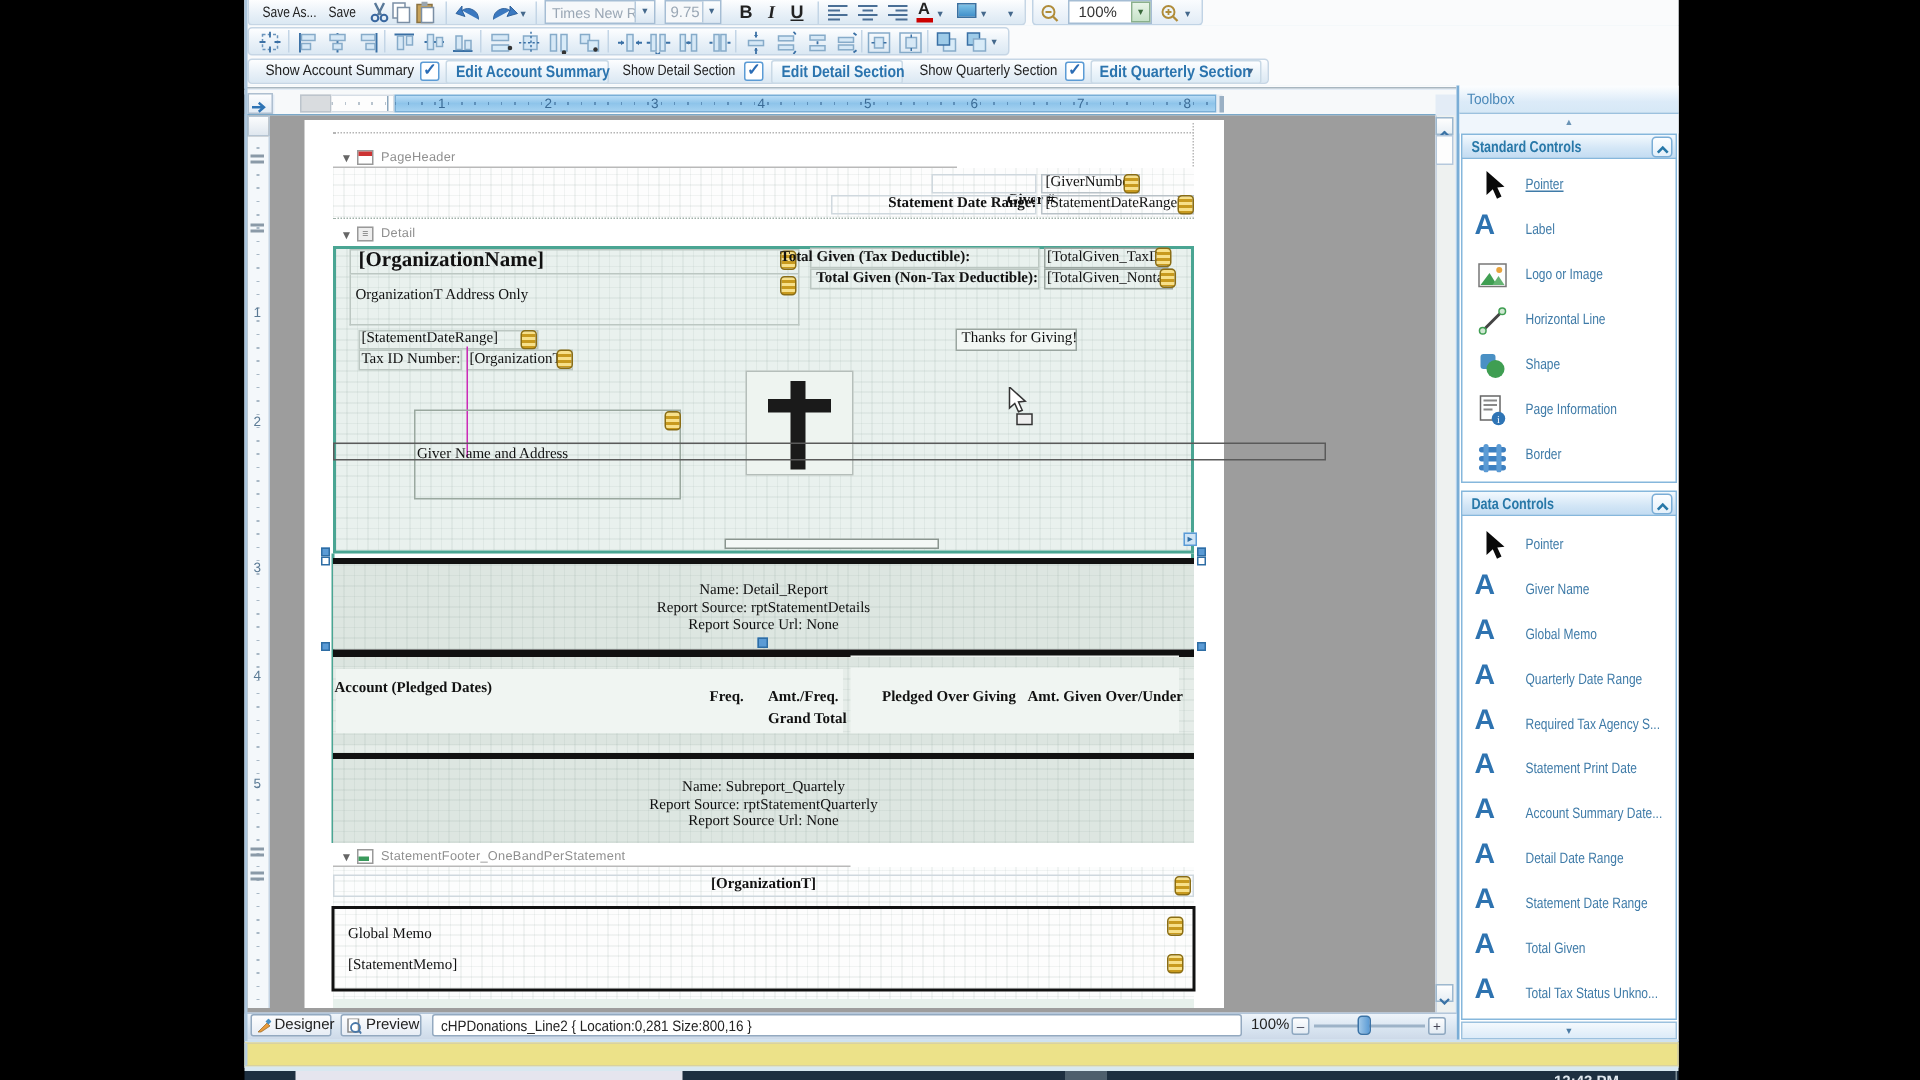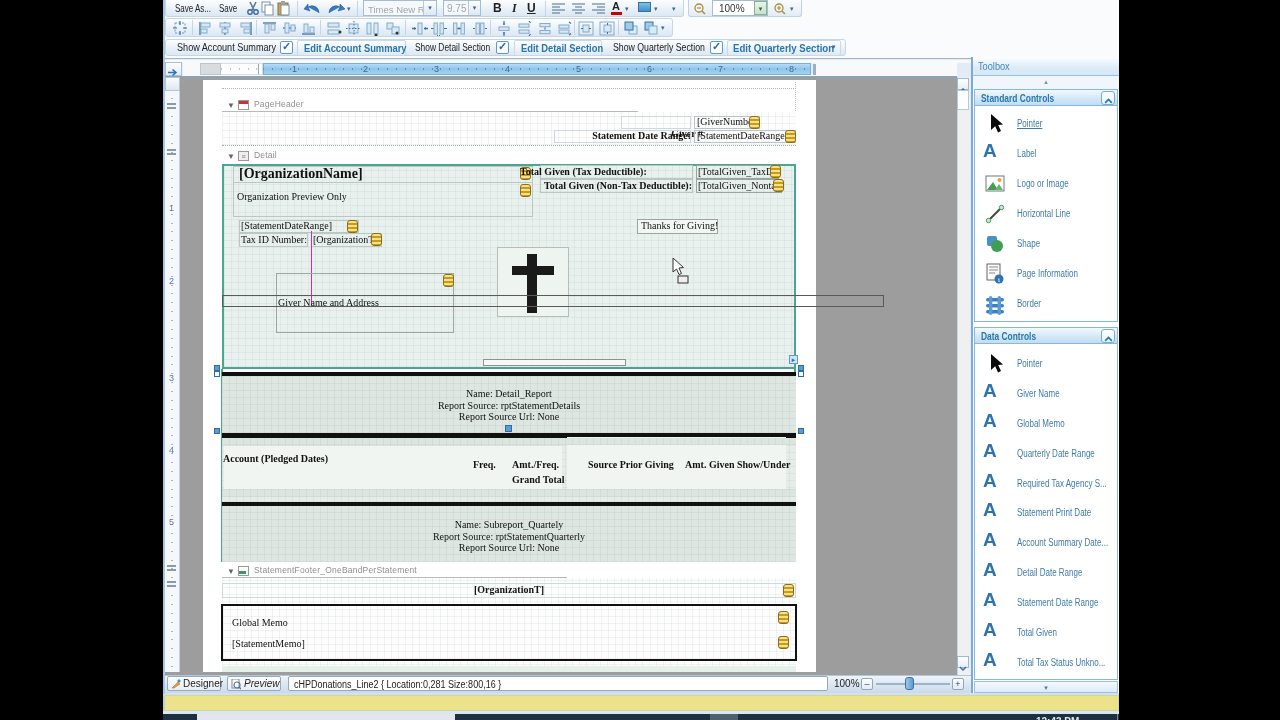--- a/index.html
+++ b/index.html
@@ -330,21 +330,21 @@
 <div class="abs" style="left:238px; top:151px; width:11px; height:10px; background:#eee; border:1px solid #999; font-size:7px; color:#777; text-align:center; line-height:9px;">≡</div>
 <div class="sec-hdr" style="left:254px; top:150px;">Detail</div>
 
 <div class="abs grid" style="left:222px; top:164px; width:574px; height:205px; background-color:#e9f1ee; border:2px solid #4aa593;"></div>
 
 <div class="abs" style="left:233px; top:166px; width:300px; height:17px; border:1px solid #bcc7c2;"></div>
 <div class="abs ser" style="left:239px; top:166px; font-size:14px; font-weight:bold; color:#111;">[OrganizationName]</div>
 <div class="db" style="left:520px; top:167px;"></div>
 <div class="abs" style="left:233px; top:183px; width:300px; height:34px; border:1px solid #bcc7c2; border-top:none;"></div>
 <div class="db" style="left:520px; top:184px;"></div>
-<div class="abs ser" style="left:237px; top:191px; font-size:10px; color:#111;">Organization Preview Only</div>
+<div class="abs ser" style="left:237px; top:191px; font-size:10px; color:#111;">OrganizationT Address Only</div>
 
 <div class="abs" style="left:239px; top:220px; width:120px; height:13px; border:1px solid #bcc7c2;"></div>
 <div class="abs ser" style="left:241px; top:220px; font-size:10px; color:#111;">[StatementDateRange]</div>
 <div class="db" style="left:347px; top:220px;"></div>
 <div class="abs" style="left:239px; top:233px; width:69px; height:14px; border:1px solid #bcc7c2;"></div>
 <div class="abs ser" style="left:241px; top:234px; font-size:10px; color:#111;">Tax ID Number:</div>
 <div class="abs" style="left:311px; top:233px; width:71px; height:14px; border:1px solid #bcc7c2;"></div>
 <div class="abs ser" style="left:313px; top:234px; font-size:10px; color:#111;">[OrganizationT</div>
 <div class="db" style="left:371px; top:233px;"></div>
 
@@ -404,23 +404,23 @@
 <div class="abs" style="left:222px; top:433px; width:574px; height:5px; background:#111;"></div>
 
 <div class="abs grid" style="left:222px; top:438px; width:574px; height:64px; background-color:#e6ede9;"></div>
 <div class="abs" style="left:224px; top:446px; width:338px; height:43px; background:#f0f5f2;"></div>
 <div class="abs" style="left:567px; top:437px; width:219px; height:53px; background:#f0f5f2;"></div>
 <div class="abs grid" style="left:222px; top:438px; width:574px; height:7px; background-color:#dce5e0;"></div>
 <div class="abs grid" style="left:222px; top:489px; width:574px; height:8px; background-color:#dce5e0;"></div>
 <div class="abs ser" style="left:223px; top:453px; font-size:10px; font-weight:bold; color:#111;">Account (Pledged Dates)</div>
 <div class="abs ser" style="left:473px; top:459px; font-size:10px; font-weight:bold; color:#111;">Freq.</div>
 <div class="abs ser" style="left:512px; top:459px; font-size:10px; font-weight:bold; color:#111;">Amt./Freq.</div>
-<div class="abs ser" style="left:588px; top:459px; font-size:10px; font-weight:bold; color:#111;">Source Prior Giving</div>
+<div class="abs ser" style="left:588px; top:459px; font-size:10px; font-weight:bold; color:#111;">Pledged Over Giving</div>
 <div class="abs ser" style="left:685px; top:459px; font-size:10px; font-weight:bold; color:#111;">Amt. Given</div>
-<div class="abs ser" style="left:737px; top:459px; font-size:10px; font-weight:bold; color:#111;">Show/Under</div>
+<div class="abs ser" style="left:737px; top:459px; font-size:10px; font-weight:bold; color:#111;">Over/Under</div>
 <div class="abs ser" style="left:512px; top:474px; font-size:10px; font-weight:bold; color:#111;">Grand Total</div>
 
 <div class="abs" style="left:222px; top:502px; width:574px; height:4px; background:#111;"></div>
 
 <div class="abs grid" style="left:222px; top:506px; width:574px; height:56px; background-color:#dde6e1;"></div>
 <div class="abs ser" style="left:222px; top:519px; width:574px; text-align:center; font-size:10px; color:#111;">Name: Subreport_Quartely</div>
 <div class="abs ser" style="left:222px; top:531px; width:574px; text-align:center; font-size:10px; color:#111;">Report Source: rptStatementQuarterly</div>
 <div class="abs ser" style="left:222px; top:542px; width:574px; text-align:center; font-size:10px; color:#111;">Report Source Url: None</div>
 
 <div class="abs" style="left:227px; top:567px; font-size:8px; color:#666;">▼</div>
@@ -565,21 +565,21 @@
       <path d="M6 2 L8 0 L10 2 L8 4 Z" fill="#4a90c4"></path>
     </svg>
   <span style="position:absolute; left:15px; top:1px;">Designer</span>
 </div>
 <div class="statusbtn" style="left:227px; width:54px;">
   <svg style="position:absolute; left:3px; top:2px;" width="10" height="11" viewBox="0 0 10 11">
       <rect x="1" y="0" width="7" height="9" fill="#fff" stroke="#888"></rect>
       <circle cx="6" cy="6" r="3" fill="none" stroke="#4a78a8" stroke-width="1.2"></circle>
       <path d="M8 8 L10 10" stroke="#4a78a8" stroke-width="1.4"></path>
     </svg>
-  <span style="position:absolute; left:16px; top:1px;font-style:italic;">Preview</span>
+  <span style="position:absolute; left:16px; top:1px;">Preview</span>
 </div>
 <div class="abs" style="left:288px; top:676px; width:540px; height:15px; border:1px solid #93a9c0; background:#fff; border-radius:2px;">
   <span style="position:absolute; left:5px; top:2px; font-size:10px; color:#222; white-space:nowrap; transform:scaleX(0.9); transform-origin:left; display:inline-block;">cHPDonations_Line2 { Location:0,281 Size:800,16 }</span>
 </div>
 <div class="abs" style="left:834px; top:678px; font-size:10px; color:#222;">100%</div>
 <div class="abs" style="left:861px; top:678px; width:12px; height:12px; border:1px solid #8fa8c0; border-radius:2px; background:linear-gradient(#fdfdfe,#e3ebf3); font-size:9px; line-height:10px; text-align:center; color:#445;">–</div>
 <div class="abs" style="left:876px; top:683px; width:74px; height:2px; background:#9db3c8;"></div>
 <div class="abs" style="left:905px; top:677px; width:9px; height:13px; background:linear-gradient(90deg,#9fc7e8,#5b9bd5); border:1px solid #3a72a5; border-radius:3px;"></div>
 <div class="abs" style="left:952px; top:678px; width:12px; height:12px; border:1px solid #8fa8c0; border-radius:2px; background:linear-gradient(#fdfdfe,#e3ebf3); font-size:9px; line-height:11px; text-align:center; color:#445;">+</div>
 

